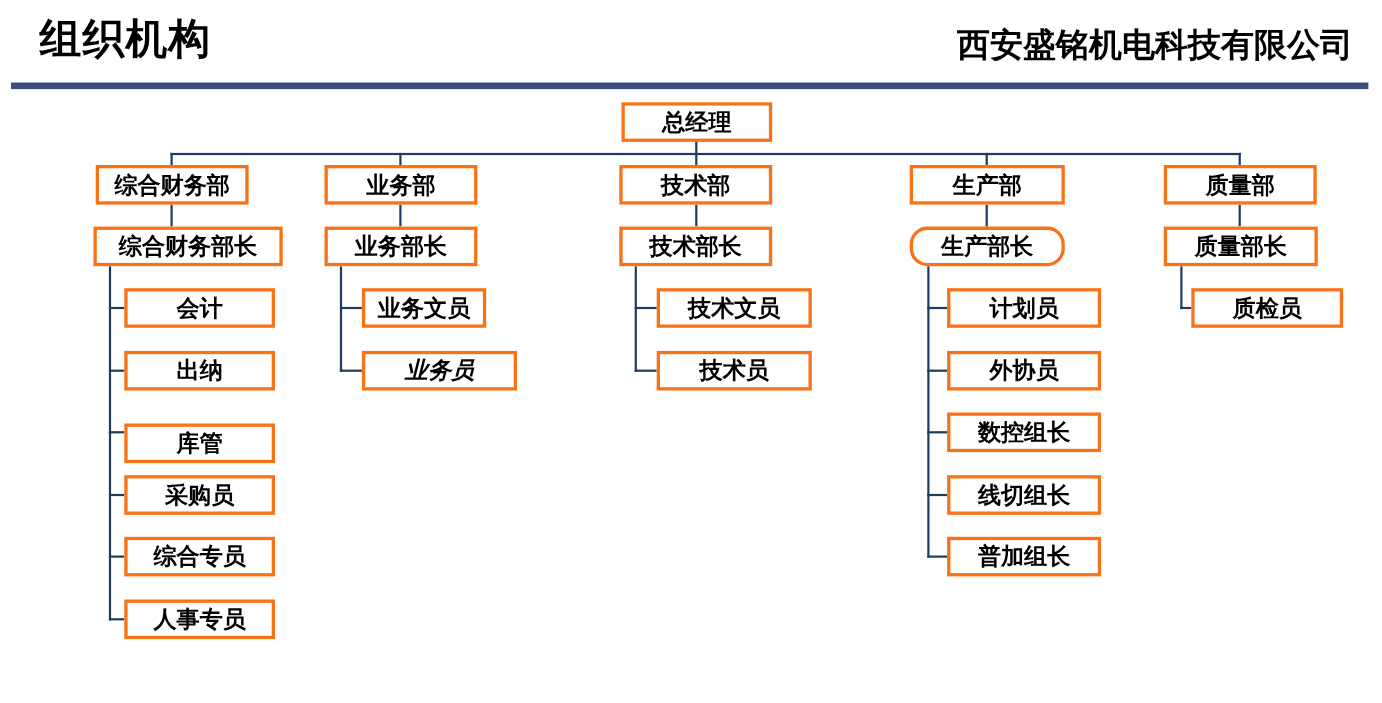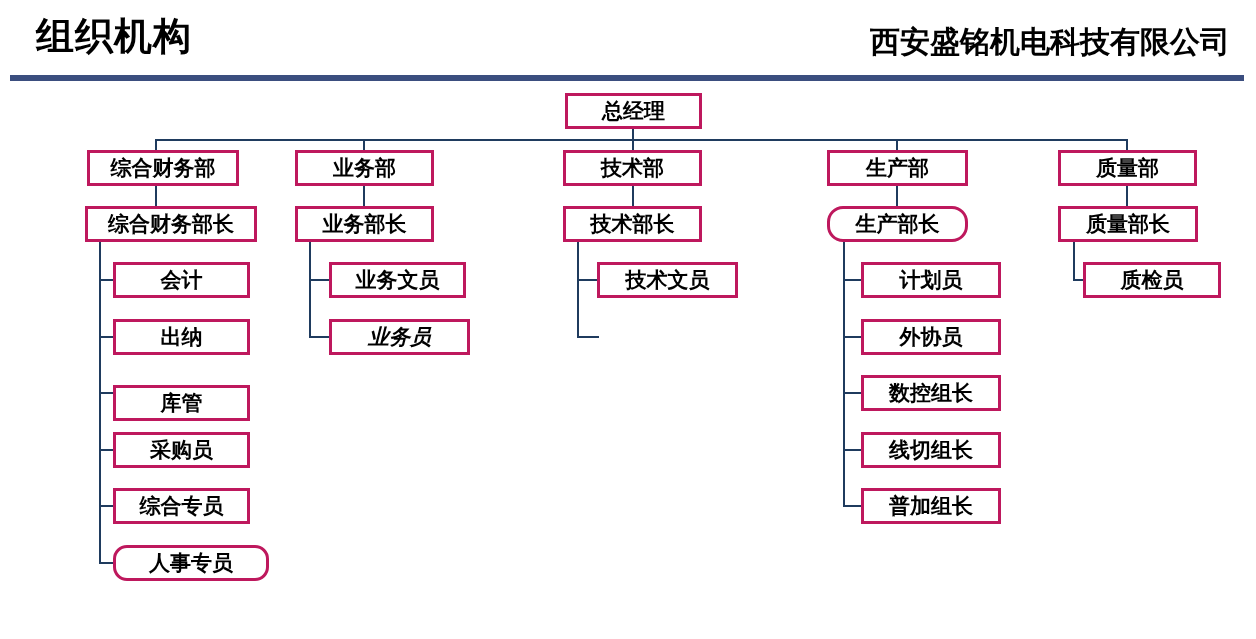--- a/index.html
+++ b/index.html
@@ -5,43 +5,43 @@
   html,body{margin:0;padding:0;background:#ffffff;}
   body{font-family:"Liberation Sans","DejaVu Sans",sans-serif;}
   #slide{position:relative;width:1256px;height:639px;background:#ffffff;overflow:hidden;}
 
   
   #page-title{position:absolute;left:36px;top:14px;font-size:38px;font-weight:bold;color:#000000;letter-spacing:1px;line-height:1.2;}
   #company-name{position:absolute;right:26px;top:27px;font-size:30px;font-weight:bold;color:#000000;line-height:1;}
   #header-divider{position:absolute;left:10px;top:75px;width:1234px;height:6px;background:#3b4e7f;}
 
   
-  .node{position:absolute;height:36px;background:#ffffff;border:3px solid #be185d;
+  .node{position:absolute;height:36px;background:#ffffff;border:3px solid #f97316;
         box-sizing:border-box;display:flex;align-items:center;justify-content:center;
         font-size:21px;font-weight:bold;color:#000000;white-space:nowrap;}
 
   
   .ln{position:absolute;background:#1f3b5e;}
 
   
   #n-root{left:565px;top:93px;width:137px;}
-  #n-d0{left:87px;top:150px;width:152px;}  #n-h0{left:85px;top:206px;width:172px;}
+  #n-d0{left:87px;top:150px;width:139px;}  #n-h0{left:85px;top:206px;width:172px;}
   #n-d1{left:295px;top:150px;width:139px;text-align:right;} #n-h1{left:295px;top:206px;width:139px;}
   #n-d2{left:563px;top:150px;width:139px;} #n-h2{left:563px;top:206px;width:139px;}
   #n-d3{left:827px;top:150px;width:141px;} #n-h3{left:827px;top:206px;width:141px;border-radius:16px;}
   #n-d4{left:1058px;top:150px;width:139px;}#n-h4{left:1058px;top:206px;width:140px;}
 
   #n-s00{left:113px;top:262px;width:137px;}
   #n-s01{left:113px;top:319px;width:137px;}
   #n-s02{left:113px;top:375px;width:137px;margin-top:10px;}
   #n-s03{left:113px;top:432px;width:137px;}
   #n-s04{left:113px;top:488px;width:137px;}
-  #n-s05{left:113px;top:545px;width:156px;border-radius:14px;}
+  #n-s05{left:113px;top:545px;width:137px;}
 
-  #n-s10{left:329px;top:262px;width:137px;}
+  #n-s10{left:329px;top:262px;width:113px;}
   #n-s11{left:329px;top:319px;width:141px;font-style:italic;}
 
   #n-s20{left:597px;top:262px;width:141px;}
   #n-s21{left:597px;top:319px;width:141px;}
 
   #n-s30{left:861px;top:262px;width:140px;}
   #n-s31{left:861px;top:319px;width:140px;}
   #n-s32{left:861px;top:375px;width:140px;}
   #n-s33{left:861px;top:432px;width:140px;}
   #n-s34{left:861px;top:488px;width:140px;}
@@ -151,20 +151,21 @@
   <div class="node" id="n-s01">出纳</div>
   <div class="node" id="n-s02">库管</div>
   <div class="node" id="n-s03">采购员</div>
   <div class="node" id="n-s04">综合专员</div>
   <div class="node" id="n-s05">人事专员</div>
 
   <div class="node" id="n-s10">业务文员</div>
   <div class="node" id="n-s11">业务员</div>
 
   <div class="node" id="n-s20">技术文员</div>
+  <div class="node" id="n-s21">技术员</div>
 
   <div class="node" id="n-s30">计划员</div>
   <div class="node" id="n-s31">外协员</div>
   <div class="node" id="n-s32">数控组长</div>
   <div class="node" id="n-s33">线切组长</div>
   <div class="node" id="n-s34">普加组长</div>
 
   <div class="node" id="n-s40">质检员</div>
 
 </div>

